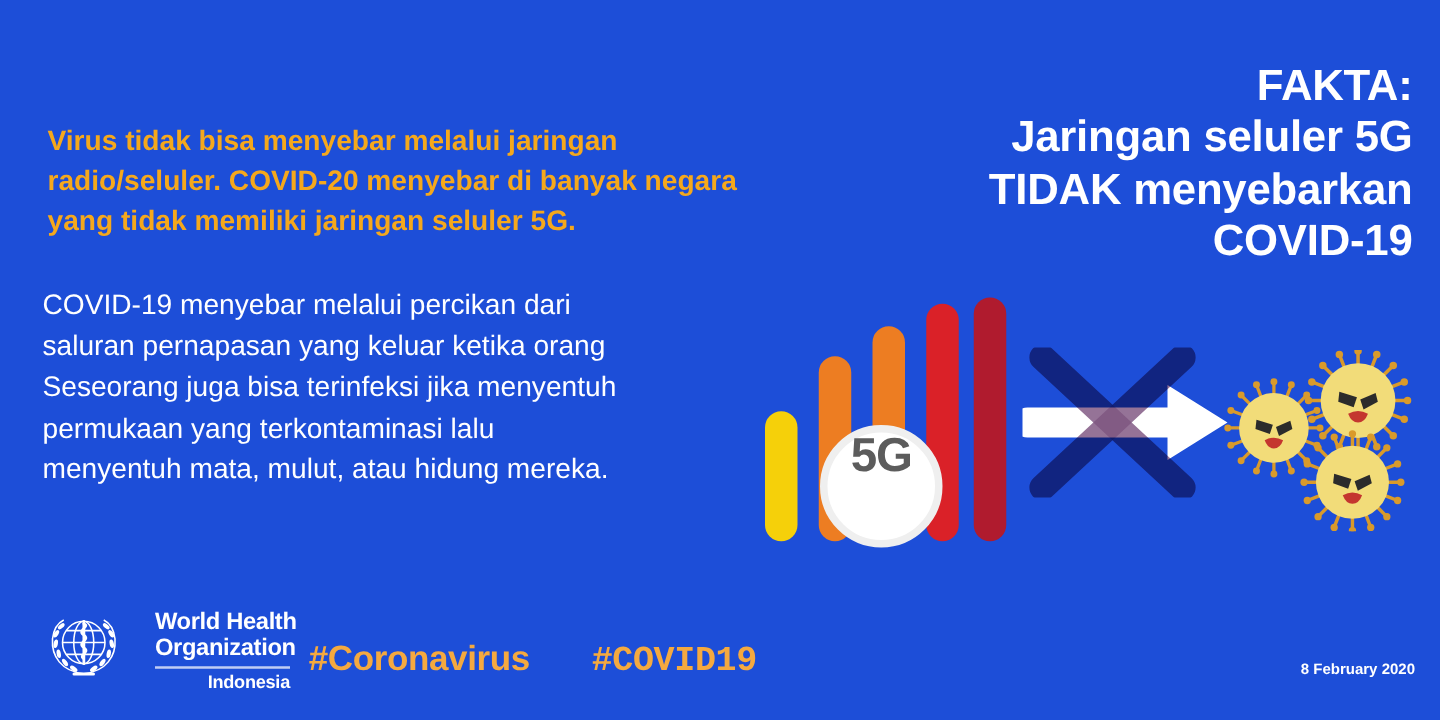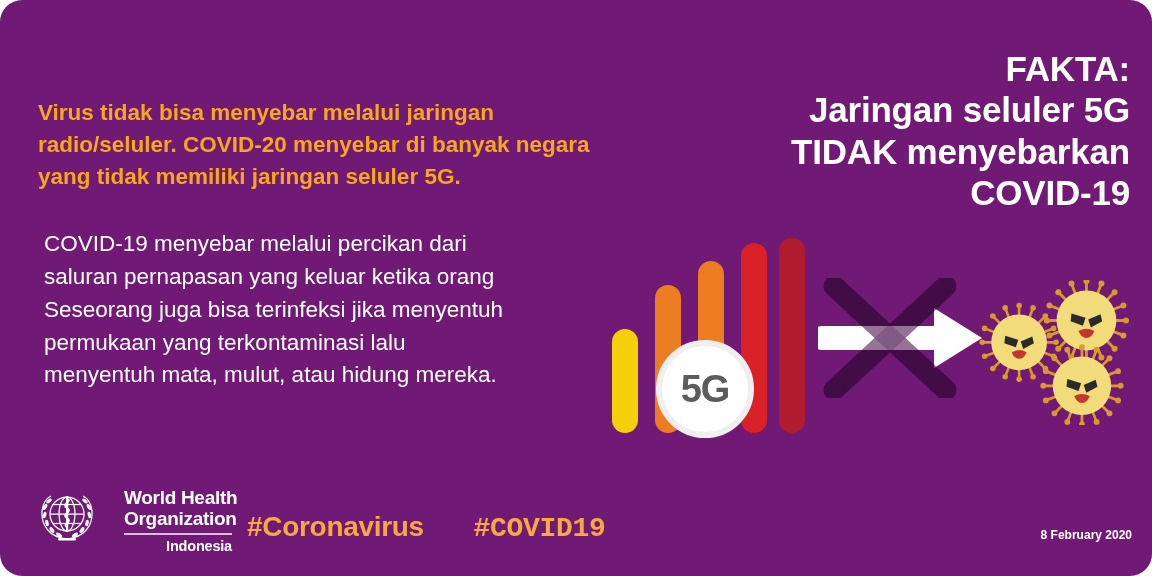--- a/index.html
+++ b/index.html
@@ -4,24 +4,23 @@
 <style>
   html, body {
     margin: 0;
     padding: 0;
     background: #ffffff;
   }
   .poster {
     position: relative;
     width: 1152px;
     height: 576px;
-    background: #701a75;
+    background: #1d4ed8;
     overflow: hidden;
     font-family: "Liberation Sans", sans-serif;
-    border-radius: 22px;
     -webkit-font-smoothing: antialiased;
   }
 
   
   .headline {
     position: absolute;
     right: 22px;
     top: 48px;
     width: 540px;
     text-align: right;
@@ -39,21 +38,21 @@
     left: 38px;
     top: 97px;
     width: 570px;
     color: #F5A81C;
     font-size: 22.5px;
     font-weight: bold;
     line-height: 1.42;
   }
   .body-copy {
     position: absolute;
-    left: 44px;
+    left: 34px;
     top: 228px;
     width: 580px;
     color: #ffffff;
     font-size: 22.5px;
     font-weight: normal;
     line-height: 1.46;
   }
   .body-copy .bc-line { display: block; white-space: nowrap; }
 
   
@@ -74,21 +73,21 @@
     position: absolute;
     left: 656px;
     top: 340px;
     width: 98px;
     height: 98px;
     border-radius: 50%;
     background: #ffffff;
     border: 6px solid #EFEFEF;
     box-sizing: border-box;
     display: flex;
-    align-items: center;
+    align-items: flex-start;
     justify-content: center;
   }
   .fiveg-circle span {
     color: #5C5C5C;
     font-size: 38px;
     font-weight: bold;
     letter-spacing: -1px;
     line-height: 1;
   }
 

